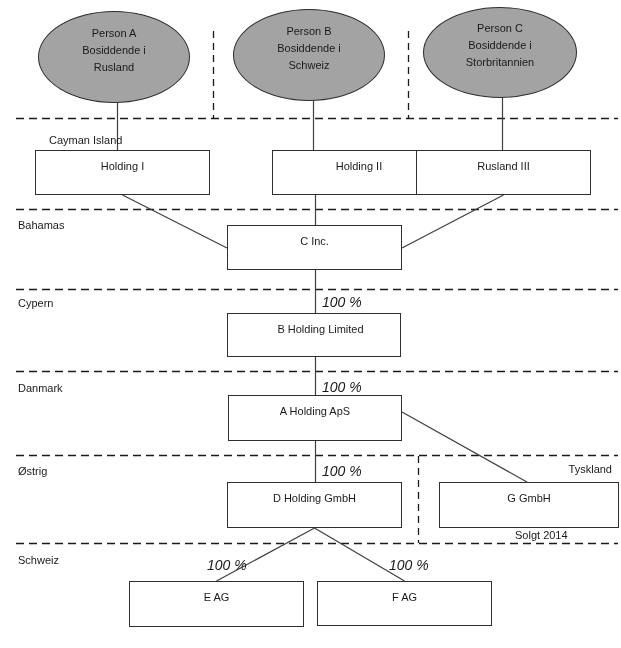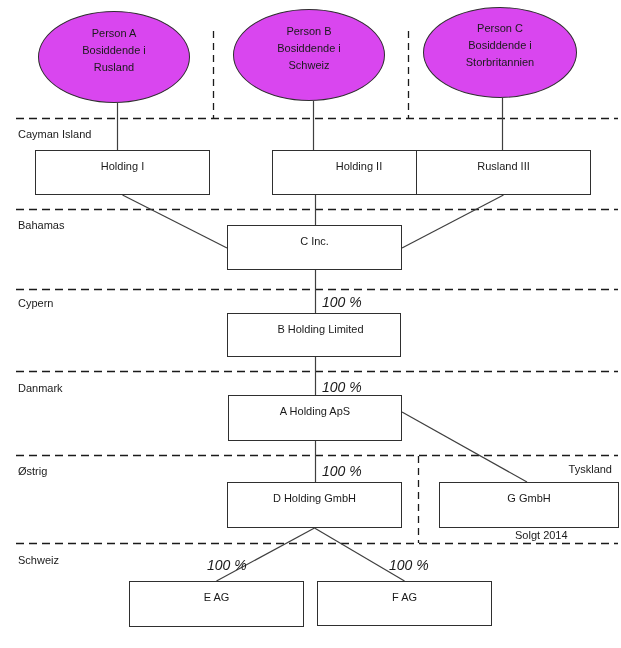--- a/index.html
+++ b/index.html
@@ -17,21 +17,21 @@
   }
   #lines {
     position: absolute;
     left: 0; top: 0;
     width: 621px; height: 648px;
   }
   .ellipse {
     position: absolute;
     border: 1px solid #2f2f2f;
     border-radius: 50%;
-    background: #d946ef;
+    background: #a3a3a3;
     display: flex;
     flex-direction: column;
     justify-content: center;
     align-items: center;
     text-align: center;
     font-size: 11px;
     line-height: 17px;
     padding-bottom: 14px;
   }
   .box {
@@ -102,21 +102,21 @@
     <span>Person B</span>
     <span>Bosiddende i</span>
     <span>Schweiz</span>
   </div>
   <div class="ellipse" style="left:423px; top:7px; width:154px; height:91px;">
     <span>Person C</span>
     <span>Bosiddende i</span>
     <span>Storbritannien</span>
   </div>
 
-  <div class="region-label" style="top:128px;">Cayman Island</div>
+  <div class="region-label" style="top:134px;margin-left:31px;">Cayman Island</div>
   <div class="region-label" style="top:219px;">Bahamas</div>
   <div class="region-label" style="top:297px;">Cypern</div>
   <div class="region-label" style="top:382px;">Danmark</div>
   <div class="region-label" style="top:465px;">Østrig</div>
   <div class="region-label" style="top:554px;">Schweiz</div>
   <div class="note" style="left:562px; top:463px; width:50px; text-align:right;">Tyskland</div>
   <div class="note" style="left:515px; top:529px;text-align:center;">Solgt 2014</div>
 
   <div class="box" style="left:35px; top:150px; width:175px; height:45px;">Holding I</div>
   <div class="box" style="left:228px; top:150px; width:174px; height:45px;margin-left:44px;">Holding II</div>

